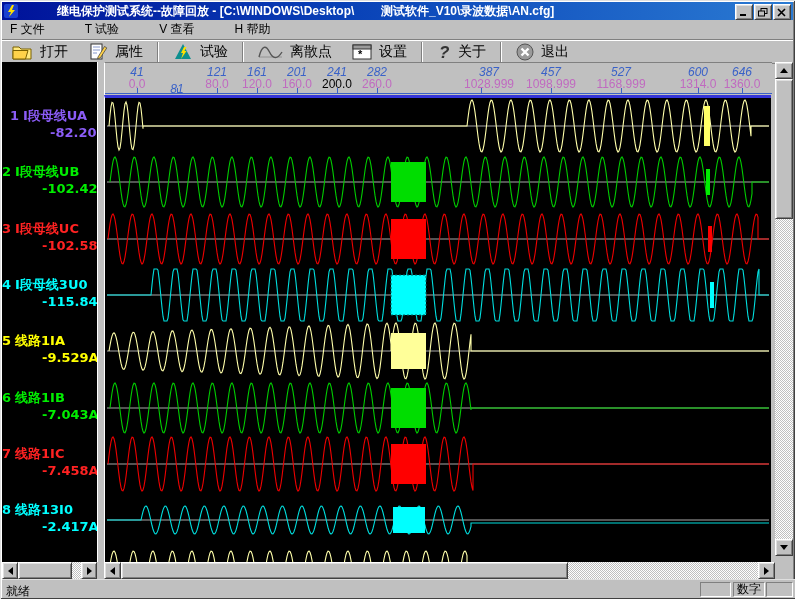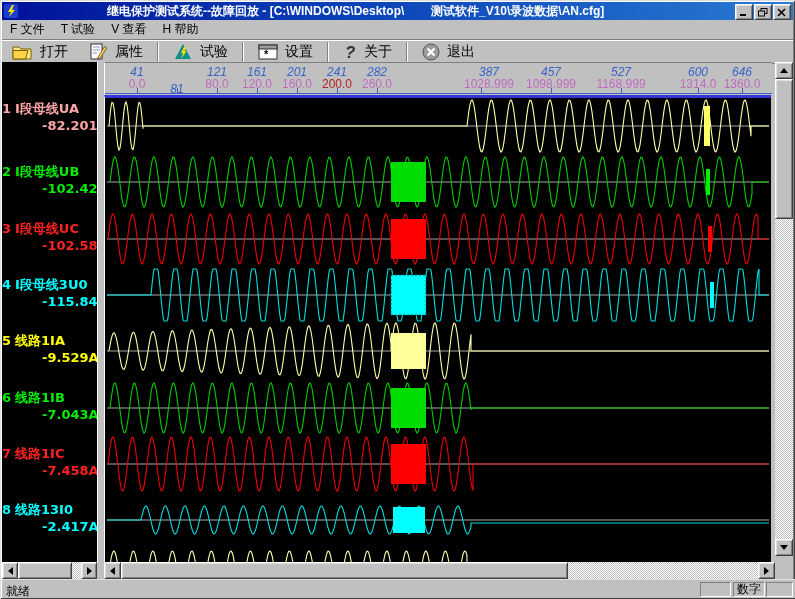--- a/index.html
+++ b/index.html
@@ -4,29 +4,29 @@
 <style>
   html,body{margin:0;padding:0;background:#555;}
   #win{position:relative;width:795px;height:599px;background:#c0c0c0;overflow:hidden;
        box-shadow:inset 1px 1px 0 #dfdfdf, inset -1px -1px 0 #404040, inset 2px 2px 0 #fff, inset -2px -2px 0 #808080;
        font-family:"Liberation Sans", sans-serif;}
   
   .titlebar{position:absolute;left:2px;top:2px;width:791px;height:18px;
     background:linear-gradient(90deg,#00129a 0%,#0a43b8 45%,#2a7ad2 100%);
     display:flex;align-items:center;color:#fff;}
   .title-icon{width:14px;height:14px;margin-left:2px;flex:0 0 auto;}
-  .title-text{font-size:12px;font-weight:bold;white-space:pre;margin-left:89px;overflow:hidden;}
+  .title-text{font-size:12px;font-weight:bold;white-space:pre;margin-left:39px;overflow:hidden;}
   .win-btns{position:absolute;right:2px;top:2px;display:flex;}
   .win-btn{width:16px;height:14px;background:#c0c0c0;margin-left:1px;
     border:1px solid;border-color:#fff #404040 #404040 #fff;
     box-shadow:inset 1px 1px 0 #dfdfdf, inset -1px -1px 0 #808080;
     display:flex;align-items:center;justify-content:center;}
   
   .menubar{position:absolute;left:2px;top:20px;width:791px;height:19px;background:#c0c0c0;
-    border-bottom:1px solid #808080;display:flex;align-items:center;font-size:12px;color:#000;}
+    border-bottom:1px solid #808080;display:flex;align-items:center;font-size:12px;color:#000;gap:24px;}
   .menu-item{padding:0 8px;height:17px;line-height:17px;}
   
   .toolbar{position:absolute;left:2px;top:40px;width:791px;height:22px;background:#c0c0c0;
     border-top:1px solid #fff;border-bottom:1px solid #808080;display:flex;align-items:center;}
   .tbtn{display:flex;align-items:center;height:22px;padding:17px 10px;font-size:14px;color:#000;}
   .tbtn svg{margin-right:7px;}
   .tsep{width:0;height:20px;border-left:1px solid #808080;border-right:1px solid #fff;margin:0 4px;}
   
   .sidebar{position:absolute;left:2px;top:62px;width:95px;height:500px;background:#000;overflow:hidden;}
   .ch-label{position:absolute;left:0;width:95px;font-family:"DejaVu Sans", sans-serif;
@@ -125,20 +125,27 @@
     <div class="tsep"></div>
     <div class="tbtn">
       <svg width="20" height="18" viewBox="0 0 20 18">
         <path d="M2 16 L10 1 L18 16 z" fill="#0d8f8f"></path>
         <path d="M11 4 L8 10 h2 l-2 6 5.5-8 h-2 l2-4 z" fill="#ffe000"></path>
       </svg>
       <span>试验</span>
     </div>
     <div class="tsep"></div>
     <div class="tbtn">
+      <svg width="25" height="16" viewBox="0 0 25 16">
+        <path d="M1 13 h23" stroke="#888" stroke-width="0.8"></path>
+        <path d="M1 13 C4 1, 8 1, 11.5 8 S 19 16, 24 8" fill="none" stroke="#555" stroke-width="1.4"></path>
+      </svg>
+      <span>离散点</span>
+    </div>
+    <div class="tbtn">
       <svg width="20" height="16" viewBox="0 0 20 16">
         <rect x="1" y="1" width="18" height="14" fill="#fff" stroke="#333"></rect>
         <rect x="1" y="1" width="18" height="4" fill="#9a9a9a" stroke="#333"></rect>
         <text x="6" y="13.5" font-size="11" font-weight="bold" fill="#000">*</text>
       </svg>
       <span>设置</span>
     </div>
     <div class="tsep"></div>
     <div class="tbtn">
       <svg width="14" height="18" viewBox="0 0 14 18">
@@ -150,21 +157,21 @@
     <div class="tbtn">
       <svg width="18" height="18" viewBox="0 0 18 18">
         <circle cx="9" cy="9" r="8" fill="#9a9a9a" stroke="#555"></circle>
         <path d="M5.5 5.5 L12.5 12.5 M12.5 5.5 L5.5 12.5" stroke="#fff" stroke-width="2.4"></path>
       </svg>
       <span>退出</span>
     </div>
   </div>
 
   <div class="sidebar" id="channel-labels">
-      <div class="ch-label" style="top: 38px; color: #fca5a5;">
+      <div class="ch-label" style="top: 45px; color: #8b5cf6; margin-left: 8px;">
         <div class="ch-line1"><span class="ch-index">1</span><span>Ⅰ段母线UA</span></div>
         <div class="ch-line2">-82.201V至8</div>
       </div>
       <div class="ch-label" style="top: 101px; color: rgb(0, 238, 0);">
         <div class="ch-line1"><span class="ch-index">2</span><span>Ⅰ段母线UB</span></div>
         <div class="ch-line2">-102.420V至</div>
       </div>
       <div class="ch-label" style="top: 158px; color: rgb(255, 34, 34);">
         <div class="ch-line1"><span class="ch-index">3</span><span>Ⅰ段母线UC</span></div>
         <div class="ch-line2">-102.586V至</div>
@@ -214,21 +221,21 @@
         <span class="r-time" style="color: rgb(192, 106, 192);">120.0</span>
       </div>
       <div class="rtick" style="left: 152px; background: rgb(58, 98, 200);"></div>
       <div class="rlab" style="left: 192px; top: 3px;">
         <span class="r-sample" style="color: rgb(58, 98, 200);">201</span>
         <span class="r-time" style="color: rgb(192, 106, 192);">160.0</span>
       </div>
       <div class="rtick" style="left: 192px; background: rgb(58, 98, 200);"></div>
       <div class="rlab" style="left: 232px; top: 3px;">
         <span class="r-sample" style="color: rgb(58, 98, 200);">241</span>
-        <span class="r-time" style="color: #b91c1c;">200.0</span>
+        <span class="r-time" style="color: #000000;">200.0</span>
       </div>
       <div class="rtick" style="left: 232px; background: rgb(58, 98, 200);"></div>
       <div class="rlab" style="left: 272px; top: 3px;">
         <span class="r-sample" style="color: rgb(58, 98, 200);">282</span>
         <span class="r-time" style="color: rgb(192, 106, 192);">260.0</span>
       </div>
       <div class="rtick" style="left: 272px; background: rgb(58, 98, 200);"></div>
       <div class="rlab" style="left: 384px; top: 3px;">
         <span class="r-sample" style="color: rgb(58, 98, 200);">387</span>
         <span class="r-time" style="color: rgb(192, 106, 192);">1028.999</span>

